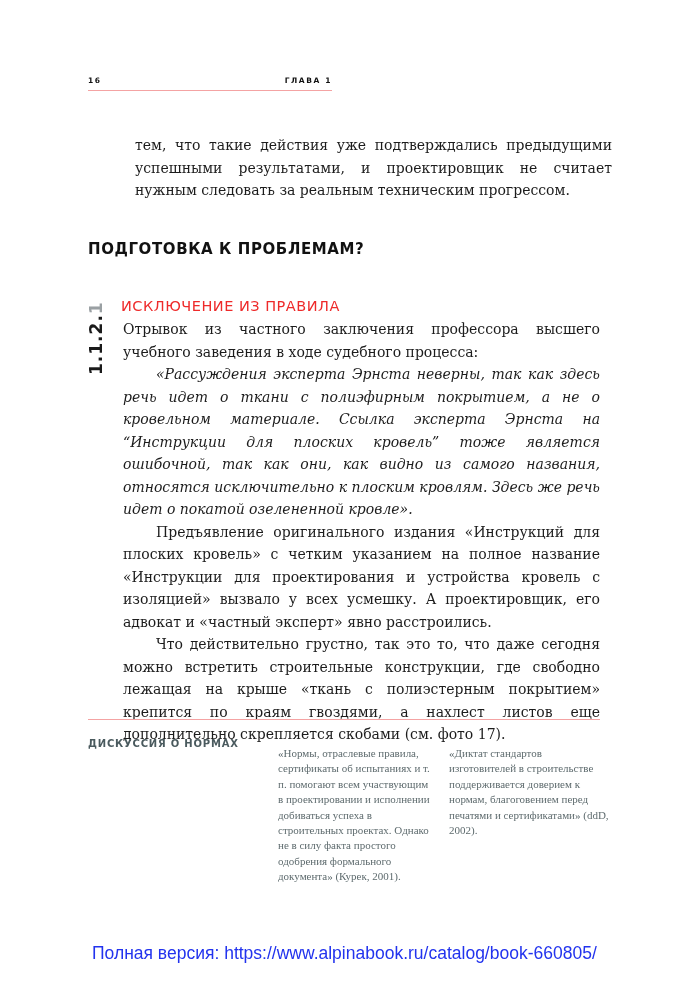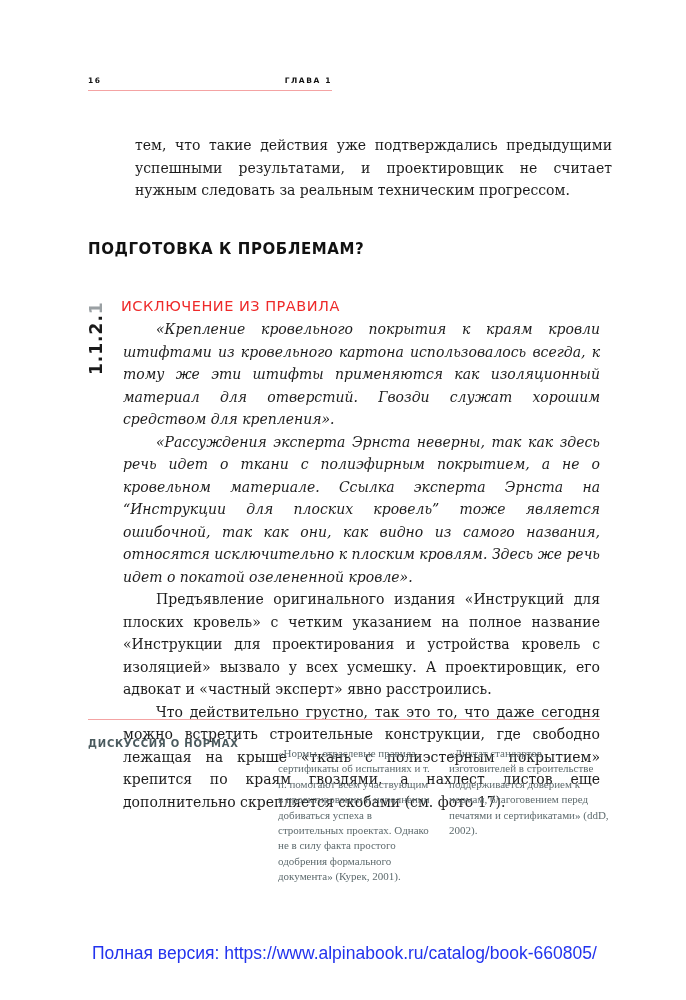--- a/index.html
+++ b/index.html
@@ -145,21 +145,21 @@
 
 <h2 class="section-heading">ПОДГОТОВКА К ПРОБЛЕМАМ?</h2>
 
 <h3 class="subheading">ИСКЛЮЧЕНИЕ ИЗ ПРАВИЛА</h3>
 
 <div class="section-number">
   <span class="dark">1.1.2.</span><span class="light">1</span>
 </div>
 
 <div class="body-block serif">
-  <p class="indent quote">«Крепление кровельного покрытия к краям кровли штифтами из кровельного картона использовалось всегда, к тому же эти штифты применяются как изоляционный материал для отверстий. Гвозди служат хорошим средством для крепления».</p>
+  <p>Отрывок из частного заключения профессора высшего учебного заведения в ходе судебного процесса:</p>
   <p class="indent quote">«Рассуждения эксперта Эрнста неверны, так как здесь речь идет о ткани с полиэфирным покрытием, а не о кровельном материале. Ссылка эксперта Эрнста на “Инструкции для плоских кровель” тоже является ошибочной, так как они, как видно из самого названия, относятся исключительно к плоским кровлям. Здесь же речь идет о покатой озелененной кровле».</p>
   <p class="indent">Предъявление оригинального издания «Инструкций для плоских кровель» с четким указанием на полное название «Инструкции для проектирования и устройства кровель с изоляцией» вызвало у всех усмешку. А проектировщик, его адвокат и «частный эксперт» явно расстроились.</p>
   <p class="indent">Что действительно грустно, так это то, что даже сегодня можно встретить строительные конструкции, где свободно лежащая на крыше «ткань с полиэстерным покрытием» крепится по краям гвоздями, а нахлест листов еще дополнительно скрепляется скобами (см. фото 17).</p>
 </div>
 
 <div class="divider"></div>
 
 <p class="sidebar-label">ДИСКУССИЯ О НОРМАХ</p>
 <p class="sidebar-quote sq-1">«Нормы, отраслевые правила, сертификаты об испытаниях и т. п. помогают всем участвующим в проектировании и исполнении добиваться успеха в строительных проектах. Однако не в силу факта простого одобрения формального документа» (Курек, 2001).</p>
 <p class="sidebar-quote sq-2">«Диктат стандартов изготовителей в строительстве поддерживается доверием к нормам, благоговением перед печатями и сертификатами» (ddD, 2002).</p>

